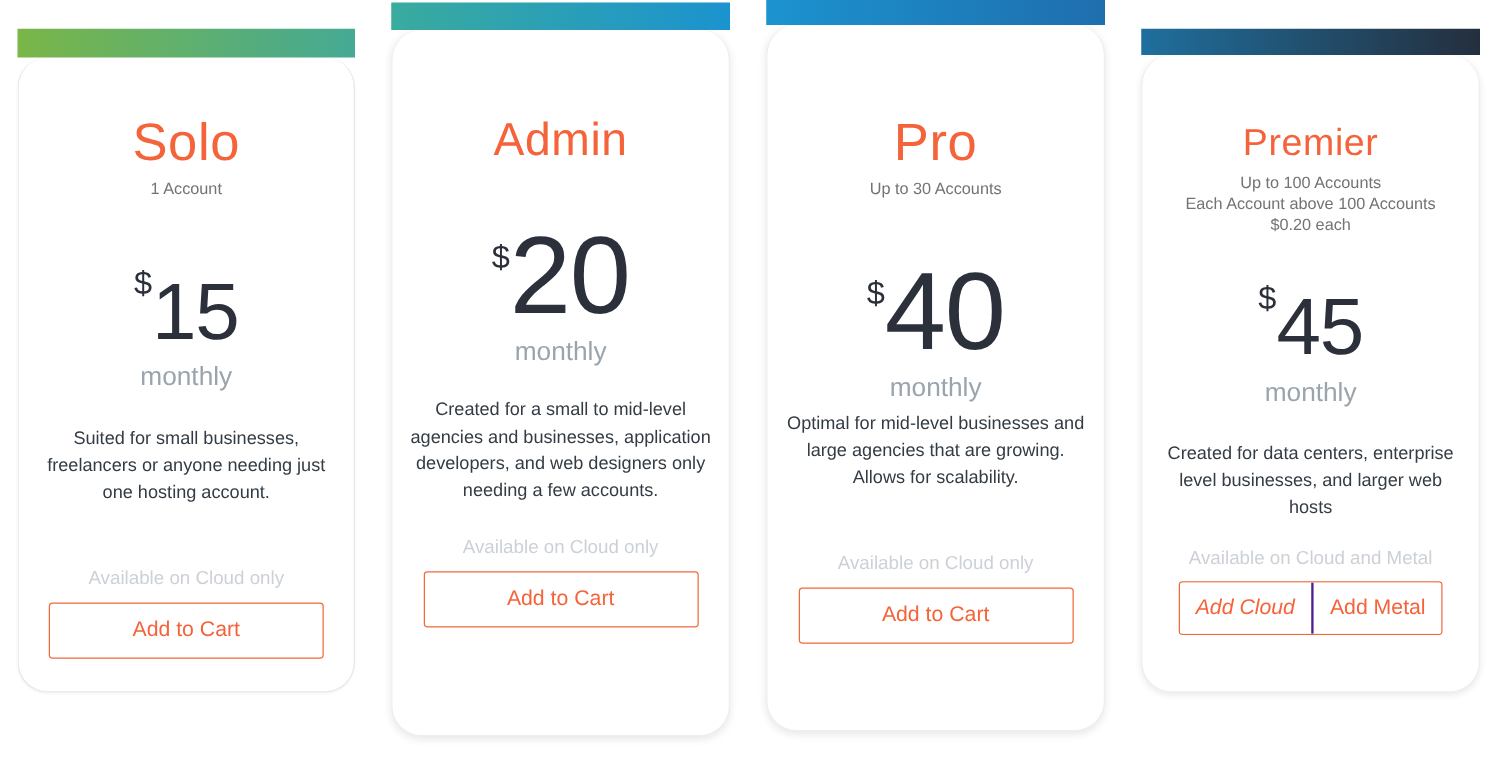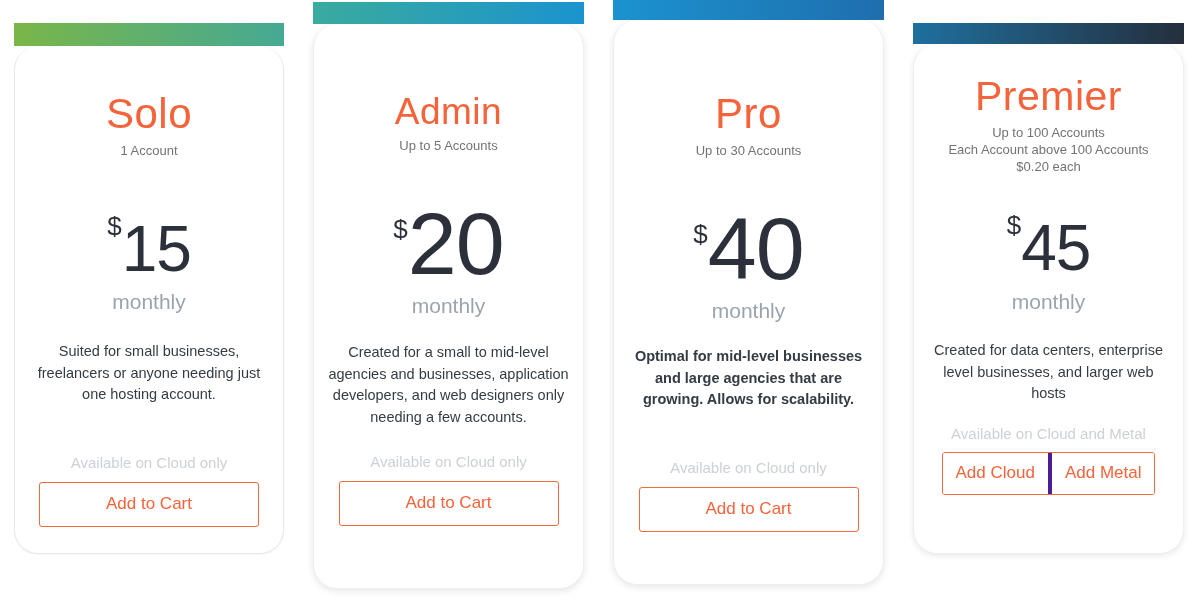--- a/index.html
+++ b/index.html
@@ -89,21 +89,21 @@
 
   .plan-name {
     color: #f4633a;
     font-weight: 300;
     letter-spacing: 0.5px;
     line-height: 1;
   }
   .plan-card.solo .plan-name { font-size: 42px; margin-top: 47px; }
   .plan-card.admin .plan-name { font-size: 37px; margin-top: 69px; }
   .plan-card.pro .plan-name { font-size: 42px; margin-top: 73px; }
-  .plan-card.premier .plan-name { font-size: 41px; margin-top: 32px; }
+  .plan-card.premier .plan-name { font-size: 30px; margin-top: 56px; }
 
   .plan-sub {
     color: #737373;
     font-size: 13px;
     line-height: 17px;
     margin-top: 7px;
     font-weight: 400;
   }
 
   .price-block {
@@ -141,21 +141,21 @@
   .plan-card.premier .period { margin-top: 11px; }
 
   .plan-desc {
     color: #333c44;
     font-size: 14.5px;
     line-height: 21.5px;
     margin: 0 2px;
   }
   .plan-card.solo .plan-desc    { margin-top: 29px; }
   .plan-card.admin .plan-desc   { margin-top: 26px; }
-  .plan-card.pro .plan-desc     { margin-top: 25px; font-weight: bold; }
+  .plan-card.pro .plan-desc     { margin-top: 8px; }
   .plan-card.premier .plan-desc { margin-top: 28px; }
 
   .availability {
     color: #ccd1d7;
     font-size: 15px;
     font-weight: 300;
     line-height: 21px;
   }
   .plan-card.solo .availability    { margin-top: 46px; }
   .plan-card.admin .availability   { margin-top: 23px; }
@@ -196,21 +196,21 @@
     background: #ffffff;
     color: #f4633a;
     font-family: "Liberation Sans", sans-serif;
     font-size: 17px;
     font-weight: 300;
     text-align: center;
     cursor: pointer;
     white-space: nowrap;
     border: none;
   }
-  .split-btn .half.left { border-right: 4px solid #4c1d95; }
+  .split-btn .half.left { border-right: 2px solid #4c1d95; font-style: italic; }
 </style>
 </head>
 <body>
 
 <div class="pricing-table">
 
   <div class="plan-card solo">
     <div class="plan-topbar" style="background: linear-gradient(90deg, rgb(122, 182, 72) 0%, rgb(69, 169, 148) 100%);"></div>
     <div class="plan-body">
       <div class="plan-name">Solo</div>
@@ -224,21 +224,20 @@
       <div class="btn-row">
         <button class="cart-btn">Add to Cart</button>
       </div>
     </div>
   </div>
 
   <div class="plan-card admin">
     <div class="plan-topbar" style="background: linear-gradient(90deg, rgb(58, 171, 158) 0%, rgb(27, 147, 207) 100%);"></div>
     <div class="plan-body">
       <div class="plan-name">Admin</div>
-      <div class="plan-sub">Up to 5 Accounts</div>
       <div class="price-block">
         <span class="currency">$</span><span class="amount">20</span>
       </div>
       <div class="period">monthly</div>
       <div class="plan-desc">Created for a small to mid-level agencies and businesses, application developers, and web designers only needing a few accounts.</div>
       <div class="availability">Available on Cloud only</div>
       <div class="btn-row">
         <button class="cart-btn">Add to Cart</button>
       </div>
     </div>

